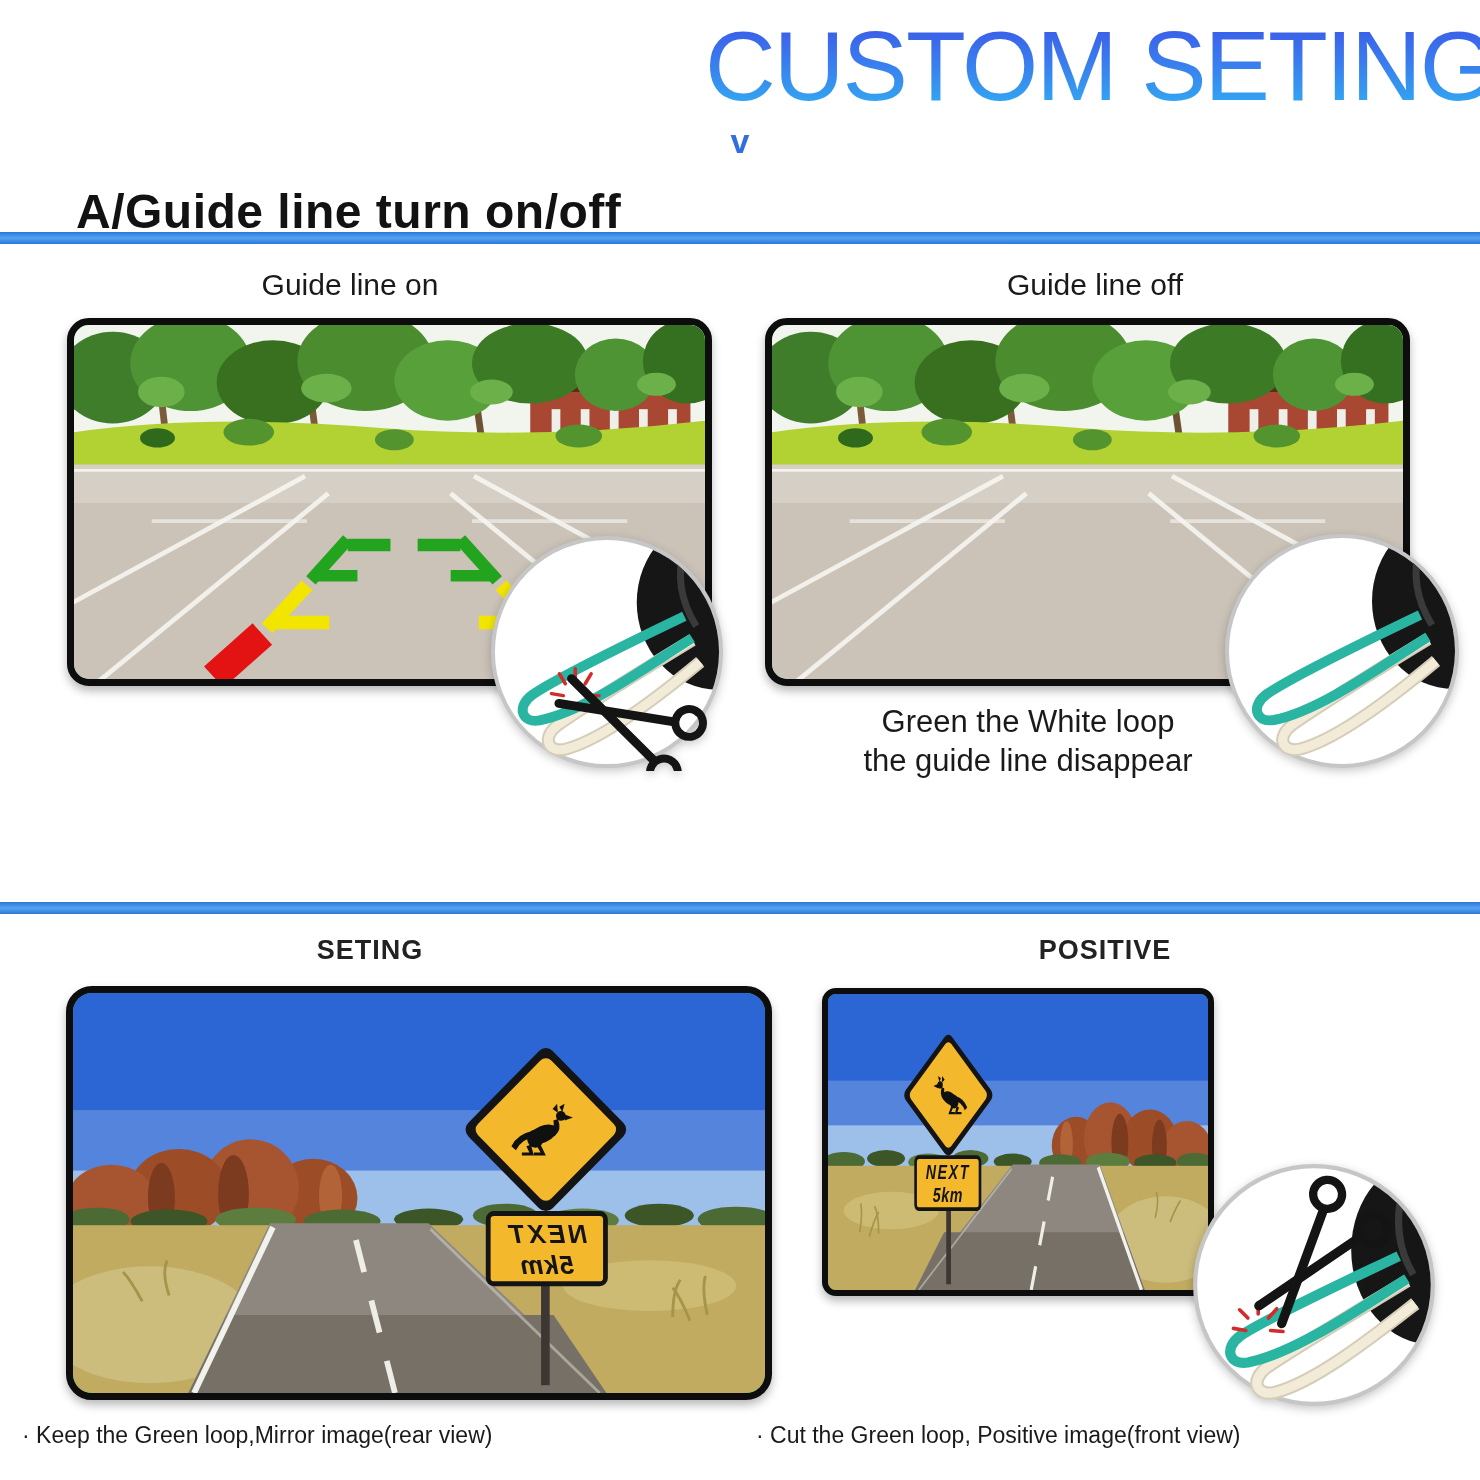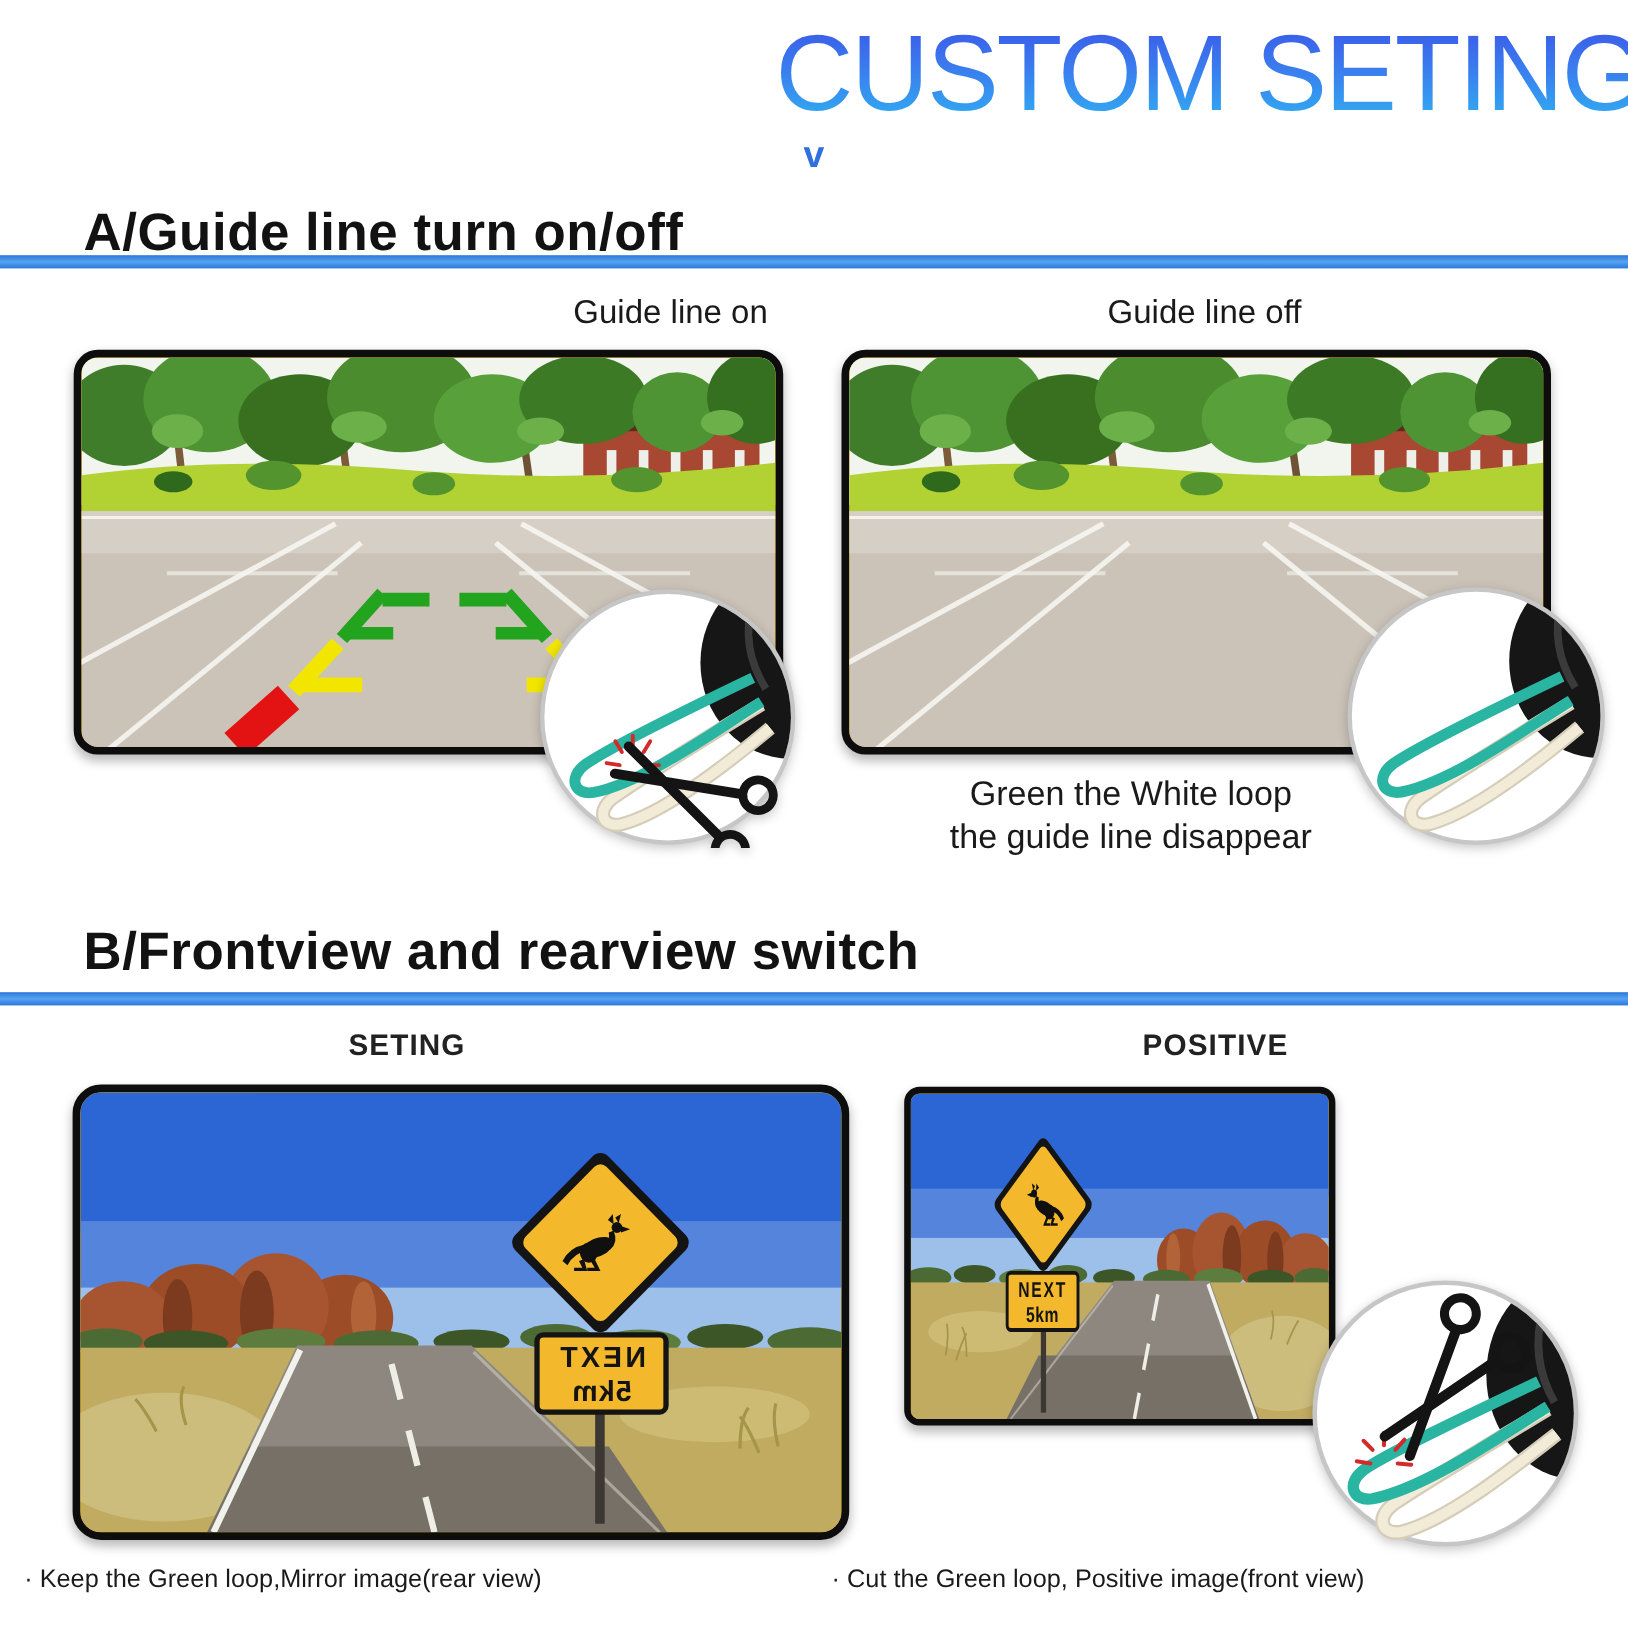--- a/index.html
+++ b/index.html
@@ -15,29 +15,29 @@
 
   .sec-heading{position:absolute;left:76px;font-size:48px;font-weight:700;color:#121212;letter-spacing:.5px;}
   .h-a{top:184px}
   .h-b{top:838px}
   .bar{position:absolute;left:0;width:1480px;height:12px;
        background:linear-gradient(180deg,#2b76d8 0%,#55a3f2 50%,#2b76d8 100%);}
   .bar-a{top:232px}
   .bar-b{top:902px}
 
   .photo-label{position:absolute;text-align:center;font-size:30px;color:#1a1a1a;}
-  .lab-a-left{left:48px;width:650px;top:268px;text-align:right;}
+  .lab-a-left{left:25px;width:650px;top:268px;}
   .lab-a-right{left:770px;width:650px;top:268px;}
   .photo-label-b{position:absolute;text-align:center;font-size:27px;font-weight:600;
                  letter-spacing:1px;color:#222;}
   .lab-b-left{left:20px;width:700px;top:935px;}
   .lab-b-right{left:820px;width:570px;top:935px;}
 
   .photo{position:absolute;border:7px solid #0d0d0d;border-radius:22px;overflow:hidden;
-         background:#eab308;box-shadow:0 5px 10px rgba(0,0,0,.28);}
+         background:#22c55e;box-shadow:0 5px 10px rgba(0,0,0,.28);font-style:italic;}
   .photo svg{display:block;width:100%;height:100%;}
   .pa-left{left:67px;top:318px;width:631px;height:354px;}
   .pa-right{left:765px;top:318px;width:631px;height:354px;}
   .pb-left{left:66px;top:986px;width:692px;height:400px;border-radius:26px;}
   .pb-right{left:822px;top:988px;width:380px;height:296px;border:6px solid #0d0d0d;border-radius:14px;}
   .flip svg{transform:scaleX(-1);}
 
   .inset{position:absolute;filter:drop-shadow(0 3px 5px rgba(0,0,0,.22));}
   .inset svg{display:block;width:100%;height:100%;}
   .in-a-left{left:488px;top:533px;width:238px;height:238px;}
@@ -232,21 +232,20 @@
         <path d="M198,84 C150,107 70,146 45,163 C28,175 34,192 52,189 C98,180 164,132 206,106" fill="none" stroke="#2ab4a2" stroke-width="10"></path>
       </g>
     </svg>
   </div>
 
   <div class="cap-a cap-a-right">
     <div>Green the White loop</div>
     <div>the guide line disappear</div>
   </div>
 
-  <div class="sec-heading h-b">B/Frontview and rearview switch</div>
   <div class="bar bar-b"></div>
 
   <div class="photo-label-b lab-b-left">SETING</div>
   <div class="photo-label-b lab-b-right">POSITIVE</div>
 
   <div class="photo pb-left flip">
     <svg viewBox="0 0 720 410" preserveAspectRatio="none">
       <rect x="0" y="0" width="720" height="130" fill="#2c66d4"></rect>
       <rect x="0" y="120" width="720" height="70" fill="#5584dd"></rect>
       <rect x="0" y="182" width="720" height="60" fill="#9dc0ea"></rect>

